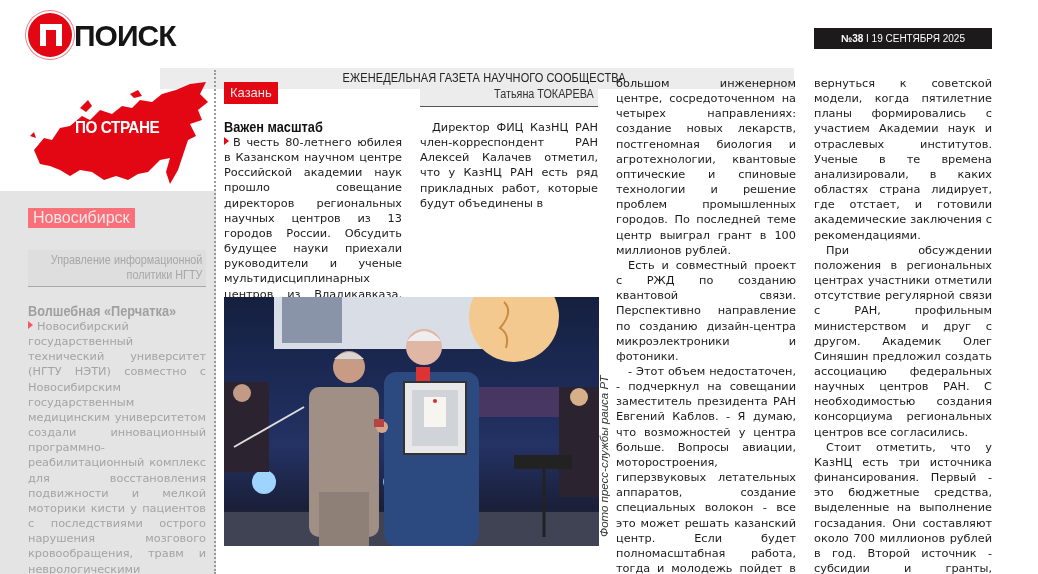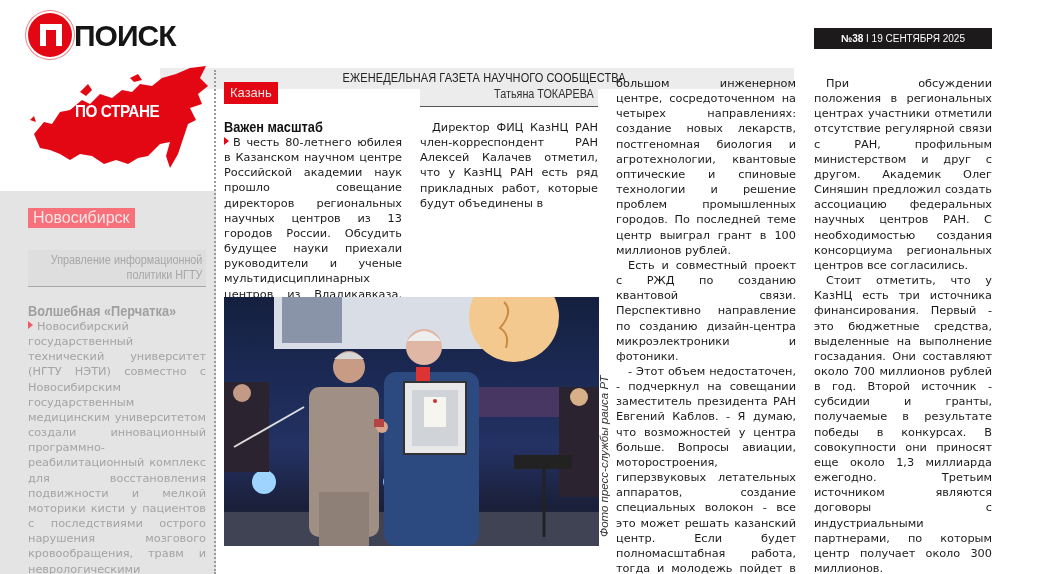--- a/index.html
+++ b/index.html
@@ -16,21 +16,21 @@
   .logo-text { position:absolute; left:48px; top:6px; font-family:"Liberation Sans", sans-serif; font-weight:bold;
                font-size:30px; letter-spacing:-1px; color:#151515; line-height:36px; }
   .tagline-bar { left:160px; top:28px; width:634px; height:21px; background:#ececec;margin-top:40px; }
   .tagline { position:absolute; right:168px; top:0; line-height:21px; font-family:"Liberation Sans", sans-serif;
              font-size:12.5px; color:#222; letter-spacing:0.1px; transform:scaleX(0.88); transform-origin:right center; }
   .issue-bar { left:814px; top:28px; width:178px; height:21px; background:#1c1a1b; color:#fff; text-align:center;
                font-family:"Liberation Sans", sans-serif; font-size:10px; line-height:21px; }
   .issue-bar b { font-weight:bold; }
 
   
-  .map { left:30px; top:64px; width:180px; height:110px; }
+  .map { left:30px; top:80px; width:180px; height:110px; }
   .map-label { position:absolute; left:45px; top:38px; font-family:"Liberation Sans", sans-serif; font-weight:bold;
                color:#fff; font-size:17px; letter-spacing:-0.5px; transform:scaleX(0.9); transform-origin:left; }
   .gray-side { left:0; top:191px; width:216px; height:383px; background:#e4e4e4; }
   .tag-novo { left:28px; top:208px; background:#f7707a; color:#fbe7e8; font-size:16px; padding:2px 5px;
               line-height:16px; font-family:"Liberation Sans", sans-serif; }
   .credit-box { left:28px; top:250px; width:178px; height:36px; background:#dedede; border-bottom:1px solid #a8a8a8; }
   .credit-text { position:absolute; right:4px; top:3px; text-align:right; font-family:"Liberation Sans", sans-serif;
                  font-size:12px; line-height:15px; color:#a7a7a7; transform:scaleX(0.9); transform-origin:right; }
   .side-head { left:28px; top:302px; font-family:"Liberation Sans", sans-serif; font-weight:bold; font-size:15px;
                color:#a0a0a0; transform:scaleX(0.85); transform-origin:left; white-space:nowrap; }
@@ -123,20 +123,21 @@
 <div class="abs col col2">
   <p class="ind">Директор ФИЦ КазНЦ РАН член-корреспондент РАН Алексей Калачев отметил, что у КазНЦ РАН есть ряд прикладных работ, которые будут объединены в</p>
 </div>
 <div class="abs col col3">
   <p>большом инженерном центре, сосредоточенном на четырех направлениях: создание новых лекарств, постгеномная биология и агротехнологии, квантовые оптические и спиновые технологии и решение проблем промышленных городов. По последней теме центр выиграл грант в 100 миллионов рублей.</p>
   <p class="ind">Есть и совместный проект с РЖД по созданию квантовой связи. Перспективно направление по созданию дизайн-центра микроэлектроники и фотоники.</p>
   <p class="ind">- Этот объем недостаточен, - подчеркнул на совещании заместитель президента РАН Евгений Каблов. - Я думаю, что возможностей у центра больше. Вопросы авиации, моторостроения, гиперзвуковых летательных аппаратов, создание специальных волокон - все это может решать казанский центр. Если будет полномасштабная работа, тогда и молодежь пойдет в науку.</p>
 
 </div>
 <div class="abs col col4">
+  <p>вернуться к советской модели, когда пятилетние планы формировались с участием Академии наук и отраслевых институтов. Ученые в те времена анализировали, в каких областях страна лидирует, где отстает, и готовили академические заключения с рекомендациями.</p>
   <p class="ind">При обсуждении положения в региональных центрах участники отметили отсутствие регулярной связи с РАН, профильным министерством и друг с другом. Академик Олег Синяшин предложил создать ассоциацию федеральных научных центров РАН. С необходимостью создания консорциума региональных центров все согласились.</p>
   <p class="ind"><span>Стоит отметить, что у КазНЦ есть три источника финансирования. Первый - это бюджетные средства, выделенные на выполнение госзадания. Они составляют около 700 миллионов рублей в год. Второй источник - субсидии и гранты, получаемые в результате победы в конкурсах. В совокупности они приносят еще около 1,3 миллиарда ежегодно. Третьим источником являются договоры с индустриальными партнерами, по которым центр получает около 300 миллионов.</span></p>
 </div>
 
 <div class="abs photo">
   <svg width="375" height="249" viewBox="0 0 375 249">
 
     <rect x="50" y="0" width="220" height="52" fill="#d9dde6"></rect>
     <rect x="58" y="0" width="60" height="46" fill="#8a94a8"></rect>
     <circle cx="290" cy="20" r="45" fill="#f3c98f"></circle>

